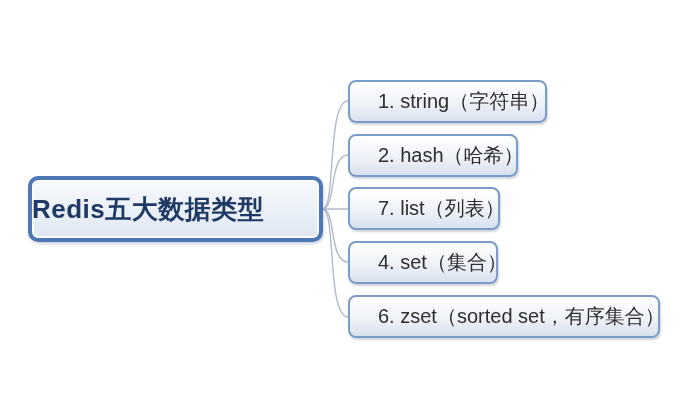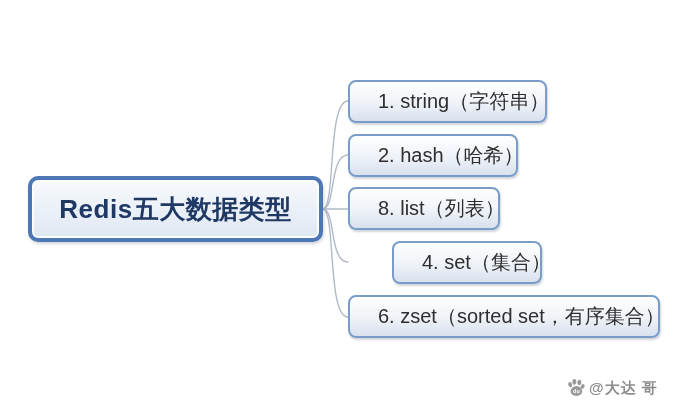--- a/index.html
+++ b/index.html
@@ -15,21 +15,21 @@
     pointer-events:none;
   }
   .root-node{
     position:absolute;
     left:28px;top:176px;width:295px;height:66px;
     box-sizing:border-box;
     border:4px solid #4d77b5;
     border-radius:10px;
     background:linear-gradient(180deg,#f7fafd 0%,#e9eff7 60%,#dfe7f2 100%);
     box-shadow:1px 2px 3px rgba(70,90,120,0.25), inset 0 0 0 2px rgba(255,255,255,0.85);
-    display:flex;align-items:center;justify-content:center;
+    display:flex;align-items:center;justify-content:flex-start;
   }
   .root-label{
     color:#1f3864;
     font-size:26px;
     font-weight:bold;
     letter-spacing:0.5px;
     white-space:nowrap;
   }
   .branch-node{
     position:absolute;
@@ -45,21 +45,21 @@
   }
   .branch-label{
     color:#2e2e30;
     font-size:20px;
     font-weight:500;
     white-space:nowrap;
   }
   .b1{top:80px;width:199px;}
   .b2{top:134px;width:170px;}
   .b3{top:187px;width:152px;}
-  .b4{top:241px;width:150px;margin-left:44px;}
+  .b4{top:241px;width:150px;}
   .b5{top:295px;width:312px;}
   .watermark{
     position:absolute;
     left:566px;top:378px;
     display:flex;align-items:center;gap:3px;
     color:#8d8d8d;
   }
   .watermark-text{
     font-size:15px;
     font-weight:bold;
@@ -87,36 +87,23 @@
     <span class="root-label">Redis五大数据类型</span>
   </div>
 
   <div class="branch-node b1">
     <span class="branch-label">1. string（字符串）</span>
   </div>
   <div class="branch-node b2">
     <span class="branch-label">2. hash（哈希）</span>
   </div>
   <div class="branch-node b3">
-    <span class="branch-label">8. list（列表）</span>
+    <span class="branch-label">7. list（列表）</span>
   </div>
   <div class="branch-node b4">
     <span class="branch-label">4. set（集合）</span>
   </div>
   <div class="branch-node b5">
     <span class="branch-label">6. zset（sorted set，有序集合）</span>
   </div>
 
-  <div class="watermark">
-    <svg class="paw" width="20" height="20" viewBox="0 0 24 24" xmlns="http://www.w3.org/2000/svg">
-      <g fill="#9a9a9a">
-        <ellipse cx="5" cy="8" rx="2.3" ry="3.2" transform="rotate(-18 5 8)"></ellipse>
-        <ellipse cx="10" cy="4.6" rx="2.4" ry="3.4"></ellipse>
-        <ellipse cx="16" cy="5.4" rx="2.4" ry="3.3" transform="rotate(12 16 5.4)"></ellipse>
-        <ellipse cx="20" cy="10" rx="2.2" ry="3" transform="rotate(28 20 10)"></ellipse>
-        <path d="M12.5 9.5 C 16.5 9.5 20 13 19.5 16.5 C 19 20 15.5 21.5 12.5 21.5 C 9.5 21.5 6 20 5.5 16.5 C 5 13 8.5 9.5 12.5 9.5 Z"></path>
-      </g>
-      <text x="12.5" y="18.2" font-size="6.5" font-weight="bold" fill="#ffffff" text-anchor="middle" font-family="Liberation Sans, sans-serif">du</text>
-    </svg>
-    <span class="watermark-text">@大达 哥</span>
-  </div>
 
 </div>
 
 </body></html>

